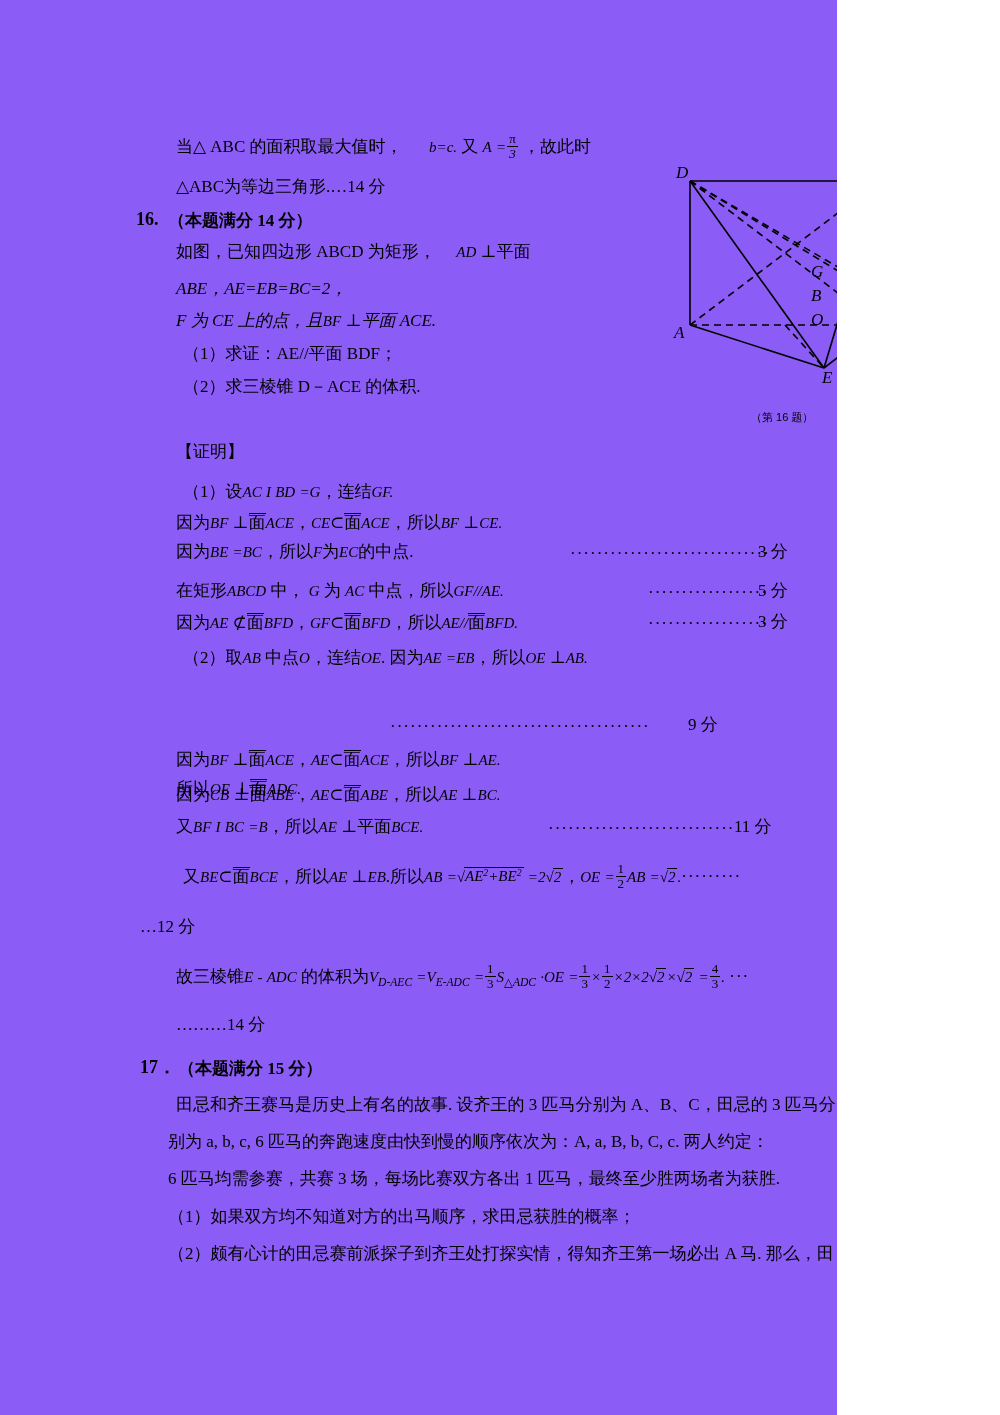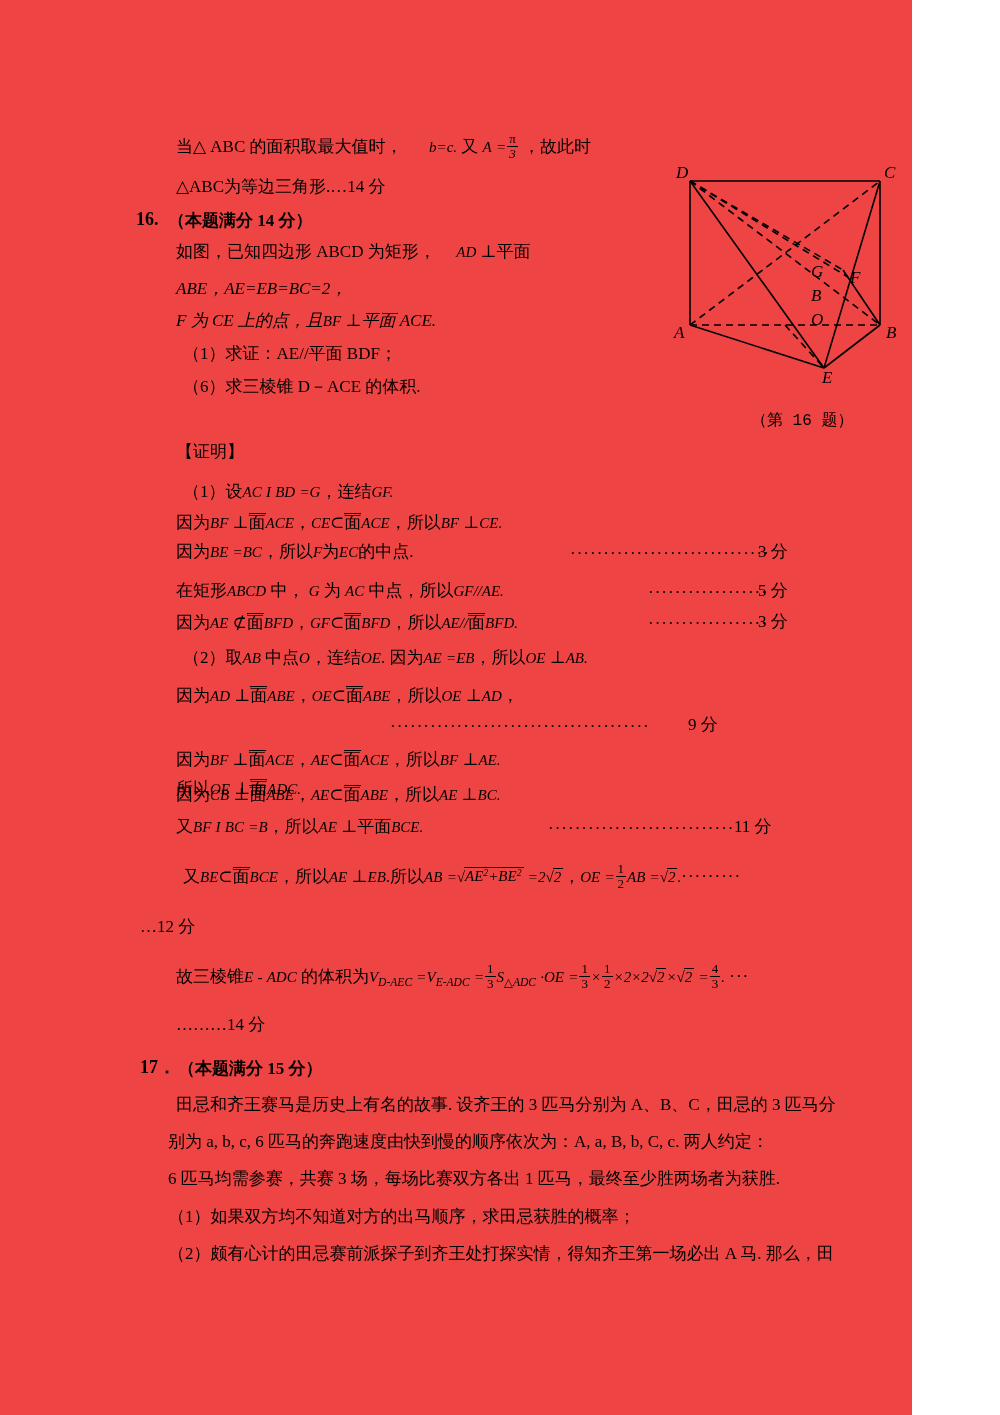--- a/index.html
+++ b/index.html
@@ -6,23 +6,23 @@
     margin: 0;
     padding: 0;
     background: #ffffff;
   }
   body {
     font-family: "Liberation Serif", "DejaVu Serif", serif;
     color: #000000;
   }
   #page {
     position: relative;
-    width: 912px;
+    width: 837px;
     height: 1415px;
-    background: #ef4444;
+    background: #8b5cf6;
     overflow: hidden;
   }
   .txt {
     position: absolute;
     white-space: nowrap;
     font-size: 17px;
     line-height: 1.1;
   }
   .bold { font-weight: bold; }
   .ital { font-style: italic; font-family: "Liberation Serif", "DejaVu Serif", serif; }
@@ -82,23 +82,22 @@
   }
   #figure svg { display: block; }
   .fig-label {
     position: absolute;
     font-family: "Liberation Serif", "DejaVu Serif", serif;
     font-style: italic;
     font-size: 17px;
   }
   .caption {
     position: absolute;
-    font-size: 16px;
-    font-family: Liberation Mono, monospace;
-    text-align: right;
+    font-size: 11px;
+    font-family: Liberation Sans, sans-serif;
   }
 </style>
 </head>
 <body>
 
 <div id="page">
 
   <div class="txt" style="left:176px; top:132px;">
     <span>当△ ABC 的面积取最大值时，</span>
     <span style="display:inline-block;width:18px"></span>
@@ -122,21 +121,21 @@
   </div>
 
   <div class="txt ital" style="left:176px; top:280px;">ABE，AE=EB=BC=2，</div>
 
   <div class="txt" style="left:176px; top:312px;">
     <span class="ital">F 为 CE 上的点，且</span><span class="mathvar">BF</span>
     <span>⊥</span><span class="ital">平面 ACE.</span>
   </div>
 
   <div class="txt" style="left:183px; top:345px;">（1）求证：AE//平面 BDF；</div>
-  <div class="txt" style="left:183px; top:378px;">（6）求三棱锥 D－ACE 的体积.</div>
+  <div class="txt" style="left:183px; top:378px;">（2）求三棱锥 D－ACE 的体积.</div>
 
   <div id="figure">
     <svg width="240" height="215" viewBox="0 0 240 215">
 
       <g stroke="#000" fill="none" stroke-width="1.6">
 
         <line x1="18" y1="16" x2="208" y2="16"></line>
         <line x1="18" y1="16" x2="18" y2="160"></line>
         <line x1="208" y1="16" x2="208" y2="160"></line>
 
@@ -214,25 +213,20 @@
   <div class="txt dots" style="left:648px; top:615px;">··················</div>
   <div class="txt" style="left:758px; top:613px;">3 分</div>
 
   <div class="txt" style="left:183px; top:649px;">
     <span>（2）取</span><span class="mathvar">AB</span>
     <span>中点</span><span class="mathvar">O</span><span>，连结</span><span class="mathvar">OE</span><span>. 因为</span><span class="mathvar">AE</span>
     <span class="mathvar">=</span><span class="mathvar">EB</span><span>，所以</span><span class="mathvar">OE</span>
     <span>⊥</span><span class="mathvar">AB</span><span class="mathvar">.</span>
   </div>
 
-  <div class="txt" style="left:176px; top:686px;">
-    <span>因为</span><span class="mathvar">AD</span>
-    <span>⊥</span><span class="overline">面</span><span class="mathvar">ABE</span><span>，</span><span class="mathvar">OE</span><span>⊂</span><span class="overline">面</span><span class="mathvar">ABE</span><span>，所以</span><span class="mathvar">OE</span>
-    <span>⊥</span><span class="mathvar">AD</span><span>，</span>
-  </div>
 
   <div class="txt" style="left:176px; top:755px;margin-top:24px;">
     <span>所以</span><span class="mathvar">OE</span>
     <span>⊥</span><span class="overline">面</span><span class="mathvar">ADC</span><span class="mathvar">.</span>
   </div>
   <div class="txt dots" style="left:390px; top:718px;">·······································</div>
   <div class="txt" style="left:688px; top:716px;">9 分</div>
 
   <div class="txt" style="left:176px; top:750px;">
     <span>因为</span><span class="mathvar">BF</span>

